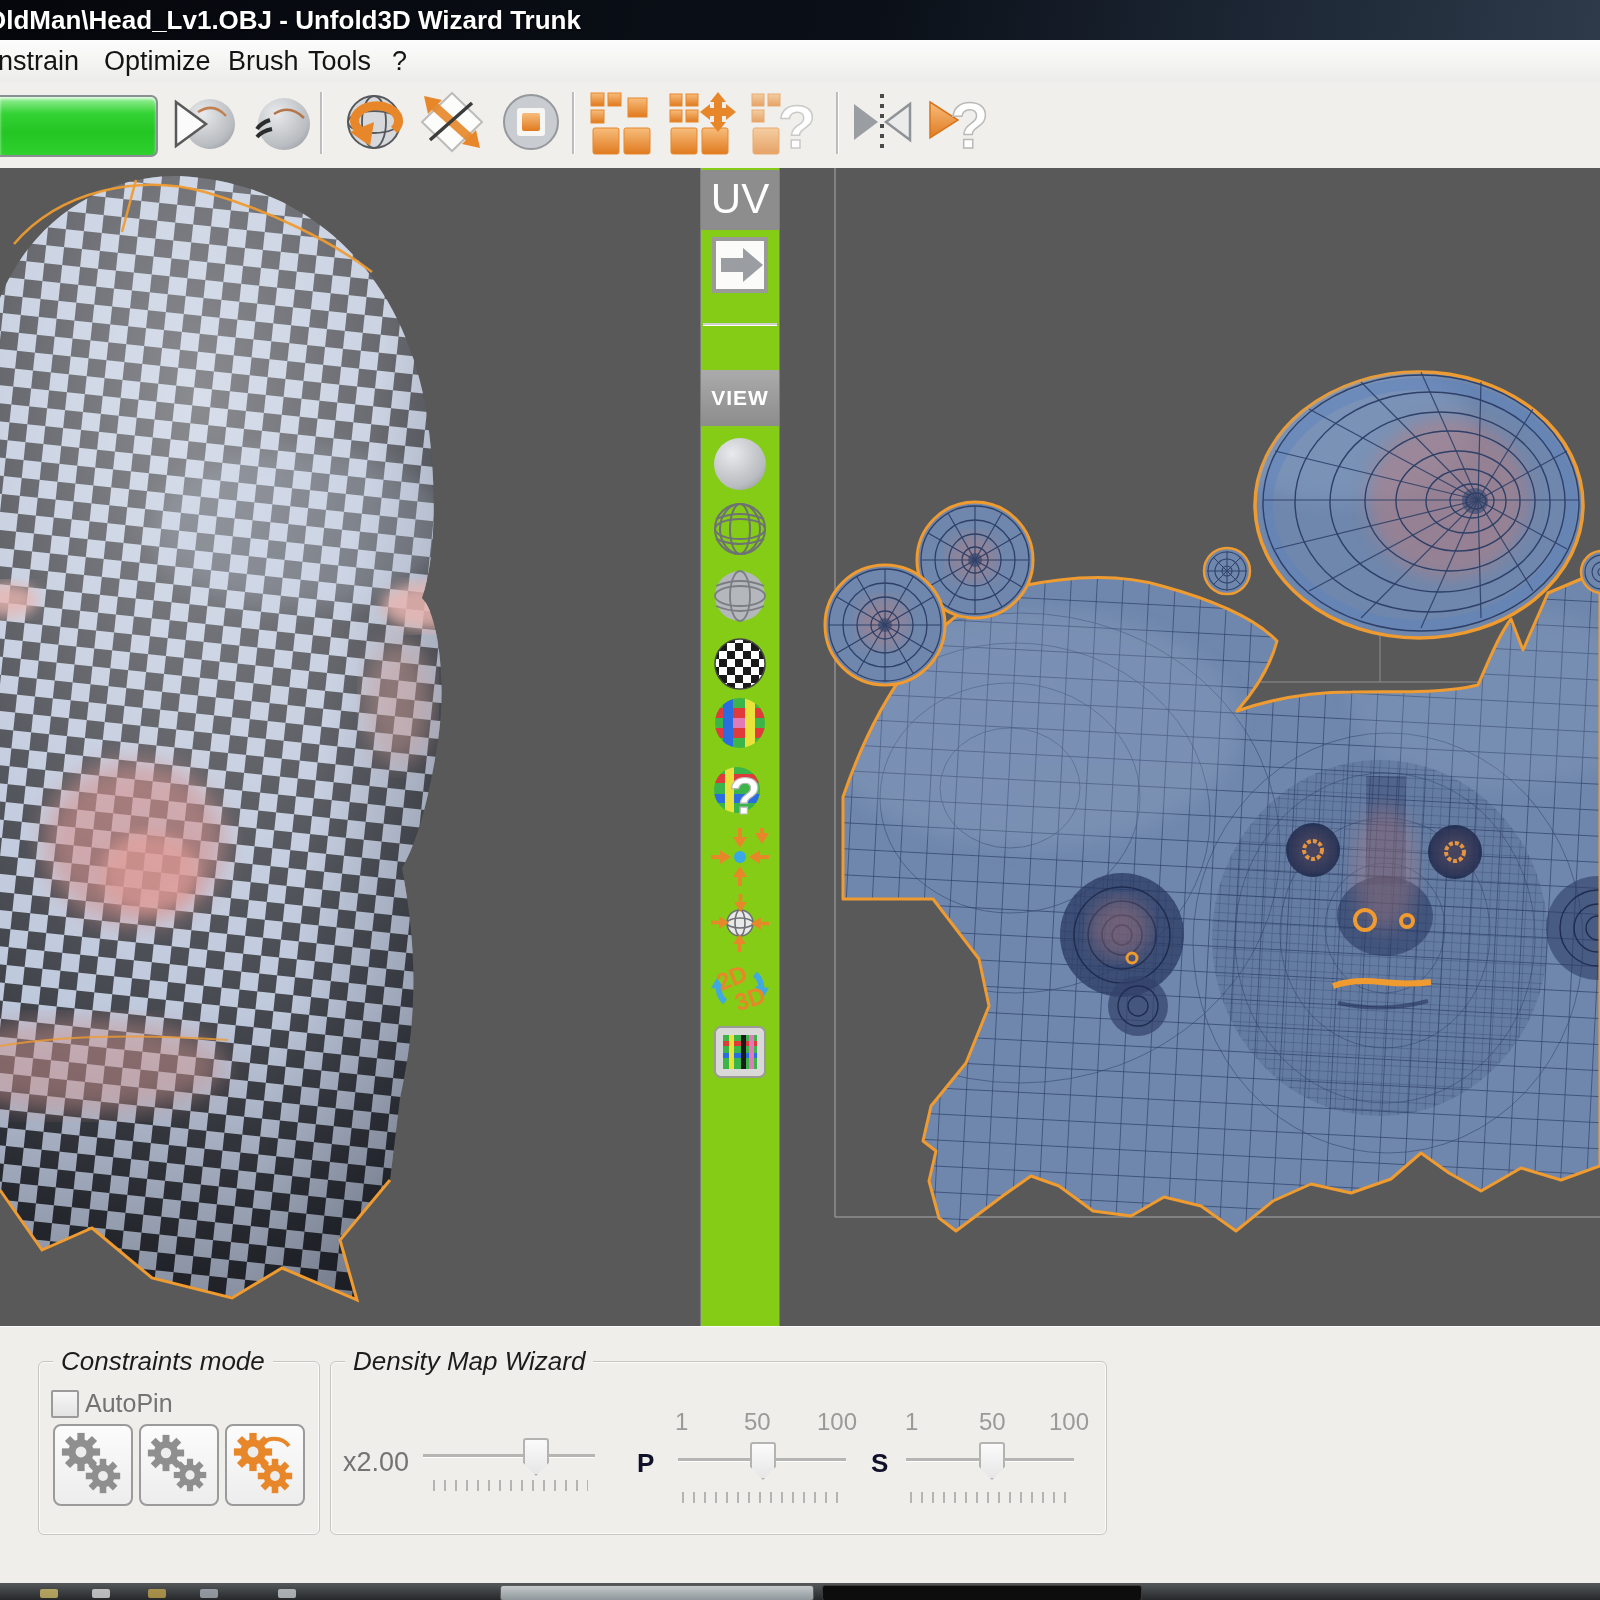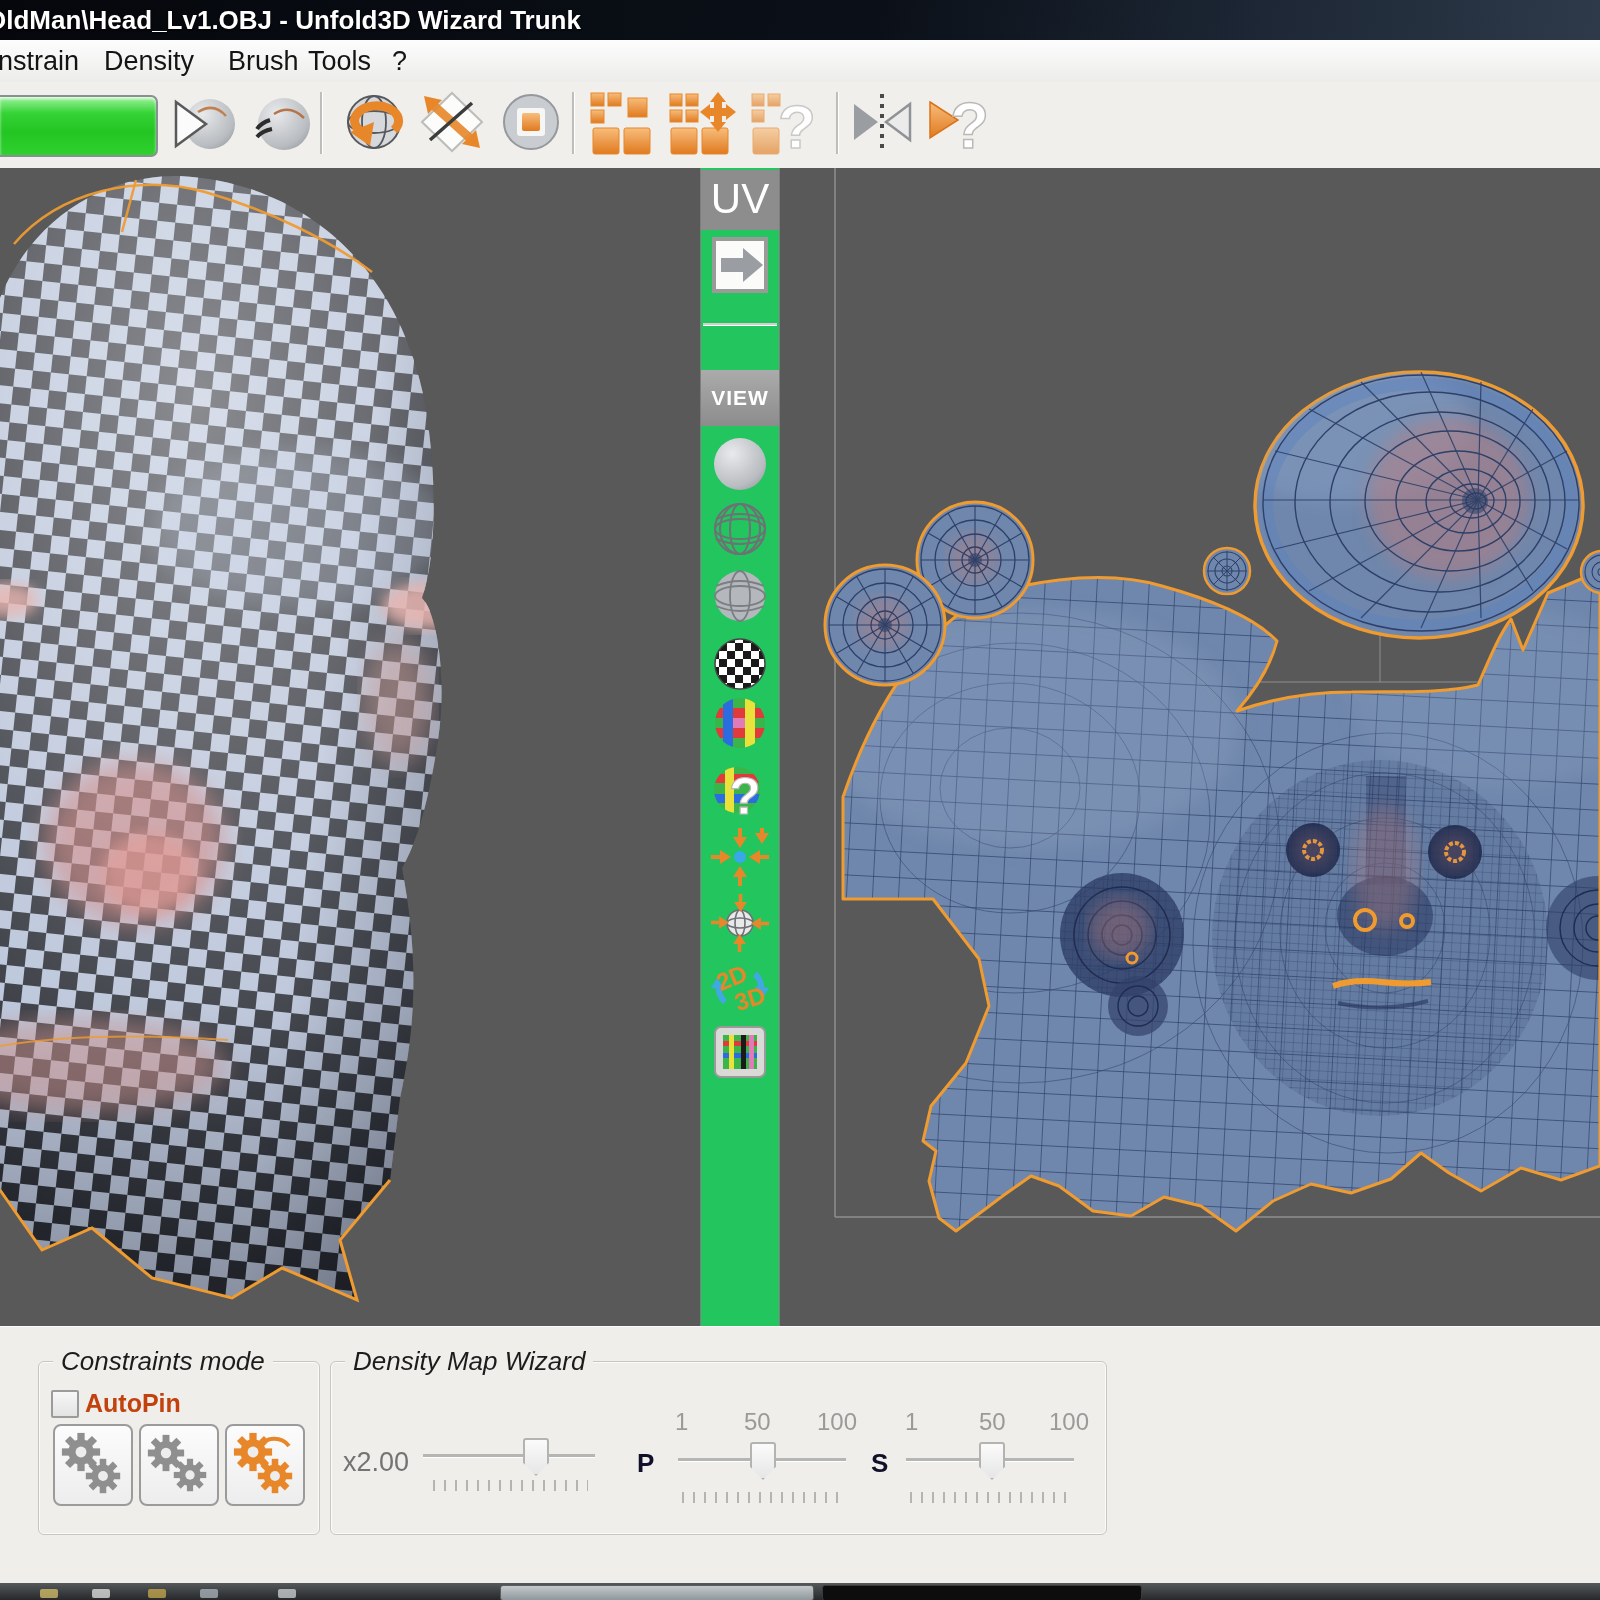--- a/index.html
+++ b/index.html
@@ -26,38 +26,38 @@
   .progress{position:absolute;left:0;top:13px;width:156px;height:58px;
     border:2px solid #8a8f93;border-left:none;border-radius:0 7px 7px 0;
     background:linear-gradient(#9ef29e 0%,#35d335 28%,#23c523 60%,#2fd12f 100%);
     box-shadow:inset 0 2px 3px rgba(255,255,255,.7);}
 
   
   .vp3d{left:0;top:168px;width:700px;height:1158px;background:#595959;}
   .vpuv{left:780px;top:168px;width:820px;height:1158px;background:#595959;}
 
   
-  .strip{left:700px;top:168px;width:80px;height:1158px;background:#22c55e;
+  .strip{left:700px;top:168px;width:80px;height:1158px;background:#84cc16;
     border-left:1px solid #7e7e7e;border-right:1px solid #7e7e7e;box-sizing:border-box;}
   .uvhdr{position:absolute;left:0;top:2px;width:78px;height:60px;background:#8d8d8d;
     color:#fff;font-size:42px;text-align:center;line-height:58px;font-family:"Liberation Sans",sans-serif;}
   .viewhdr{position:absolute;left:0;top:202px;width:78px;height:56px;
     background:linear-gradient(#ababab,#8c8c8c);color:#fff;font-weight:bold;font-size:21px;
     letter-spacing:1px;text-align:center;line-height:56px;}
   .groove{position:absolute;left:2px;top:155px;width:74px;height:2px;background:#cfcfcd;border-bottom:1px solid #fff;}
   .sicon{position:absolute;left:10px;width:58px;height:58px;}
 
   
   .bottom{left:0;top:1326px;width:1600px;height:257px;background:#efeeeb;border-top:1px solid #fbfbfb;}
   .gbox{position:absolute;border:1px solid #c6c6c3;border-radius:6px;box-shadow:inset 0 0 0 1px #fbfbfa;}
   .gtitle{position:absolute;top:-16px;left:14px;background:#efeeeb;padding:0 8px;
     font-size:26px;color:#1c1c1c;white-space:nowrap;font-style:italic;}
   .chk{position:absolute;width:24px;height:24px;background:linear-gradient(#f7f7f7,#e3e3e3);
     border:2px solid #9b9b9b;border-radius:2px;}
-  .chklbl{position:absolute;font-size:25px;font-weight:bold;color:#c2410c;}
+  .chklbl{position:absolute;font-size:25px;font-weight:normal;color:#737373;}
   .gearbtn{position:absolute;width:76px;height:78px;border:2px solid #9b9b9b;border-radius:8px;
     background:linear-gradient(#fcfcfc,#ededed);}
   .track{position:absolute;height:3px;background:#b5b5b3;border-bottom:1px solid #fff;}
   .thumb{position:absolute;width:22px;height:34px;background:linear-gradient(#fbfbfb,#e6e6e6);
     border:2px solid #b3b3b1;border-radius:3px 3px 2px 2px;
     clip-path:polygon(0 0,100% 0,100% 65%,50% 100%,0 65%);}
   .ticks{position:absolute;height:11px;
     background:repeating-linear-gradient(90deg,#b4b4b2 0 2px,transparent 2px 11px);}
   .scl{position:absolute;font-size:24px;color:#9a9a98;}
   .pslbl{position:absolute;font-size:26px;font-weight:bold;color:#10102a;}
@@ -108,21 +108,21 @@
       </symbol>
     </defs>
   </svg>
 
   <div class="abs titlebar">
     <div class="ttl">OldMan\Head_Lv1.OBJ - Unfold3D Wizard  Trunk</div>
   </div>
 
   <div class="abs menubar">
     <span class="mi" style="left:-2px">nstrain</span>
-    <span class="mi" style="left:104px">Density</span>
+    <span class="mi" style="left:104px">Optimize</span>
     <span class="mi" style="left:228px">Brush</span>
     <span class="mi" style="left:308px">Tools</span>
     <span class="mi" style="left:392px">?</span>
   </div>
 
   <div class="abs toolbar">
     <div class="progress"></div>
 
     <div class="tbtn" style="left:168px">
       <svg width="68" height="68">

